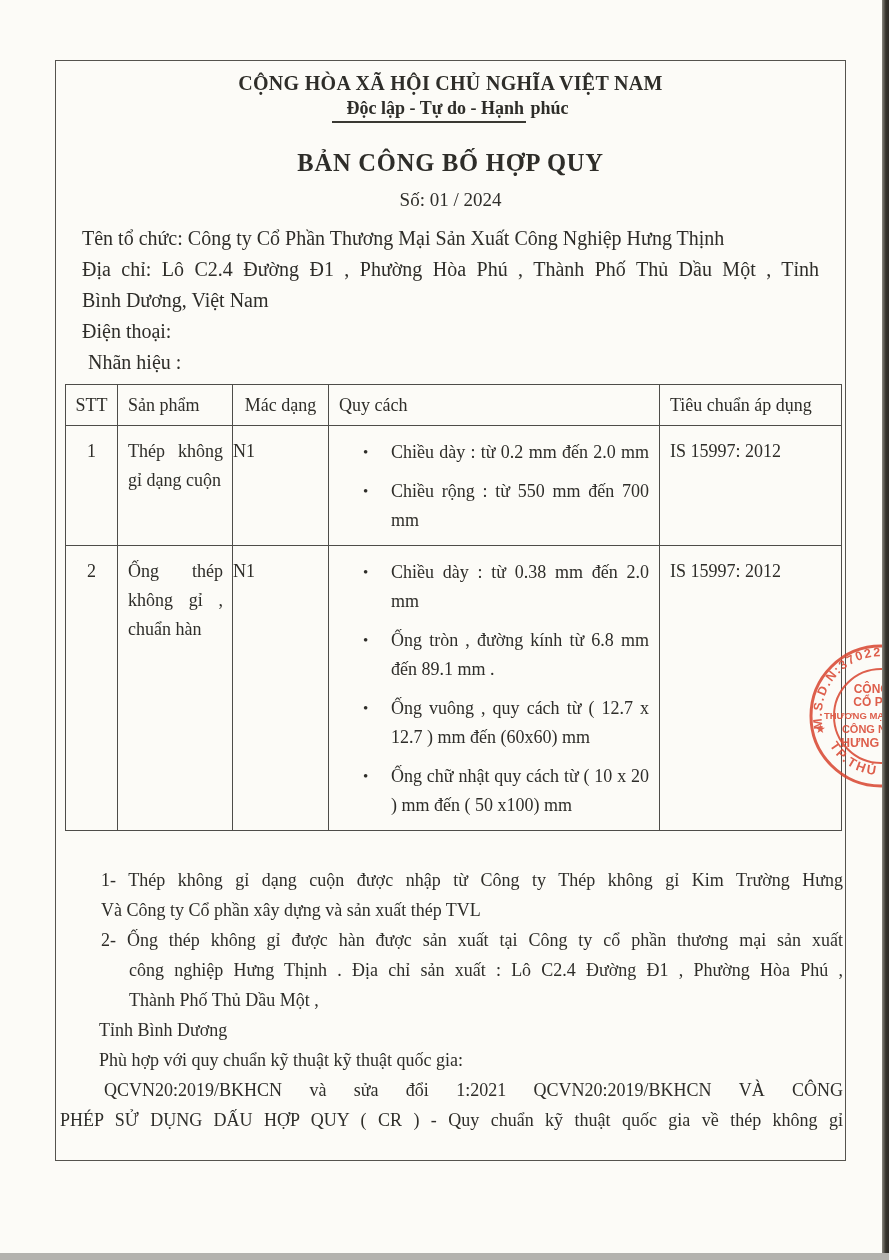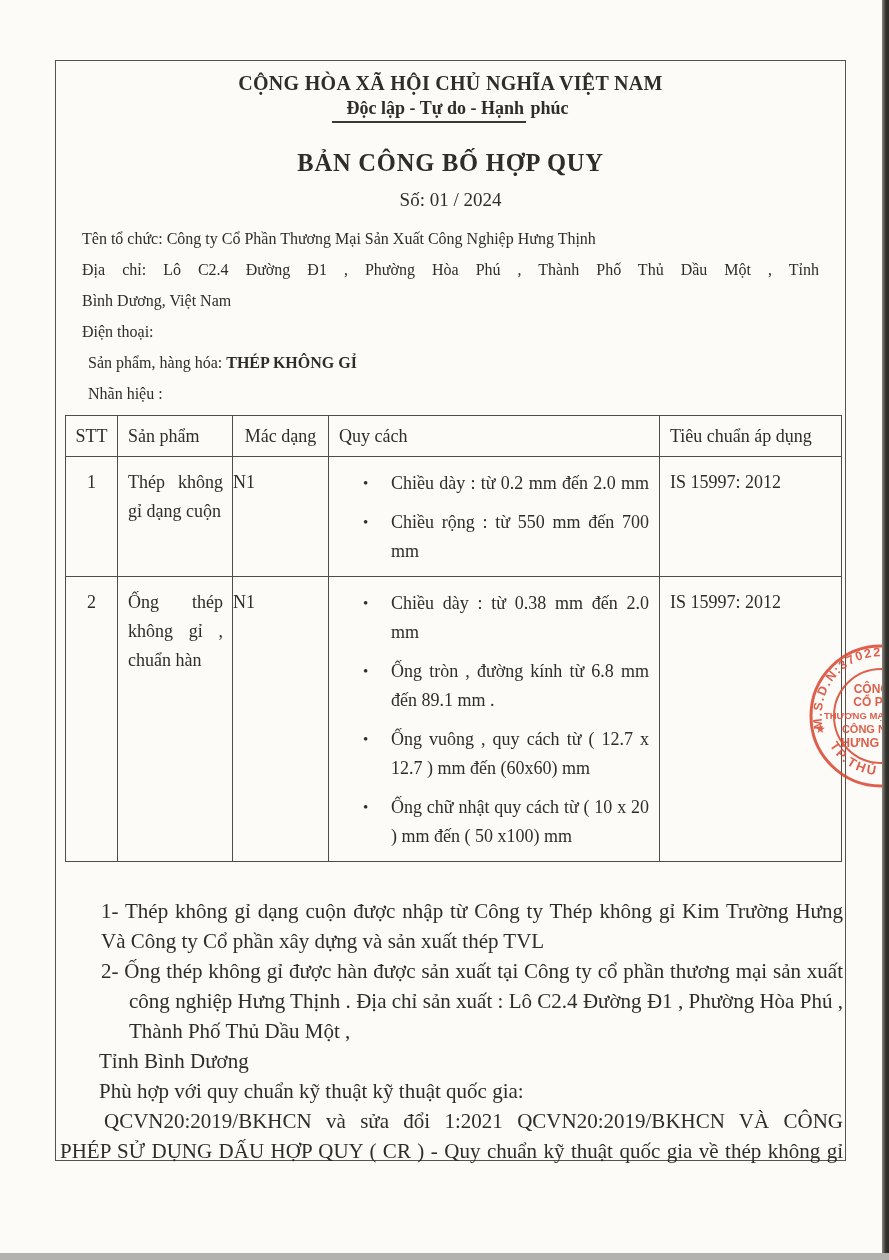--- a/index.html
+++ b/index.html
@@ -19,21 +19,21 @@
     position:absolute;left:55px;top:60px;width:791px;height:1101px;
     border:1.5px solid #55534e;box-sizing:border-box;
     padding-top:11px;
   }
   .nat-title{text-align:center;font-size:20px;font-weight:bold;letter-spacing:.3px;}
   .motto{text-align:center;font-size:18px;font-weight:bold;margin-top:3px;}
   .motto-u{border-bottom:2.5px solid #3a3933;padding:0 2px 2px 14px;display:inline-block;}
   .doc-title{text-align:center;font-size:24.5px;font-weight:bold;letter-spacing:.8px;margin-top:26px;}
   .doc-number{text-align:center;font-size:19px;margin-top:12px;}
 
-  .content{margin:12px 26px 0 26px;font-size:16px;line-height:31px;}
+  .content{margin:12px 26px 0 26px;font-size:20px;line-height:31px;}
   .content p{margin:0;}
   .indent1{padding-left:6px;}
 
   .line{display:block;}
   .j{text-align:justify;text-align-last:justify;}
 
   table.spec-table{
     border-collapse:collapse;table-layout:fixed;
     width:776px;margin:6px 0 0 9px;
     font-size:18px;line-height:29px;
@@ -55,21 +55,21 @@
   .spec-table th.c-sp,.spec-table th.c-qc,.spec-table th.c-std{text-align:left;padding-left:10px;}
   td.cell-stt{text-align:center;padding-top:11px;}
   td.cell-sp{padding:11px 9px 13px 10px;}
   td.cell-mac{padding-top:11px;}
   td.cell-qc{padding-top:12px;}
   td.cell-std{padding:11px 6px 0 10px;}
   .spec{display:flex;margin:0 10px 10px 34px;}
   .bullet{flex:0 0 28px;font-size:15px;line-height:29px;}
   .spec-text{flex:1;}
 
-  .notes{margin:34px 2px 0 45px;font-size:21px;line-height:30px;}
+  .notes{margin:34px 2px 0 45px;font-size:18px;line-height:30px;}
   .note{margin:0;}
   .hang .line{padding-left:28px;}
   .hang .line:first-child{padding-left:0;}
   .outdent2{margin-left:-2px;}
   .qcvn1{margin-left:3px;}
   .qcvn2{margin-left:-41px;}
 
   .stamp{position:absolute;left:796px;top:631px;opacity:.86;}
   .stamp text{fill:#d94631;font-family:"Liberation Sans","DejaVu Sans",sans-serif;font-weight:bold;}
   .stamp-arc{font-size:12.5px;letter-spacing:1.6px;}
@@ -91,21 +91,20 @@
     <div class="doc-title">BẢN CÔNG BỐ HỢP QUY</div>
     <div class="doc-number">Số: 01 / 2024</div>
 
     <div class="content">
       <p>Tên tổ chức: Công ty Cổ Phần Thương Mại Sản Xuất Công Nghiệp Hưng Thịnh</p>
       <p>
           <span class="line j">Địa chỉ: Lô C2.4 Đường Đ1 , Phường Hòa Phú , Thành Phố Thủ Dầu Một , Tỉnh</span>
           <span class="line">Bình Dương, Việt Nam</span>
         </p>
       <p>Điện thoại:</p>
-      <p class="indent1"><span>Sản phẩm, hàng hóa: </span><b>THÉP KHÔNG GỈ</b></p>
       <p class="indent1">Nhãn hiệu :</p>
     </div>
 
     <table class="spec-table">
       <thead>
         <tr>
           <th class="c-stt">STT</th>
           <th class="c-sp">Sản phẩm</th>
           <th class="c-mac">Mác dạng</th>
           <th class="c-qc">Quy cách</th>

